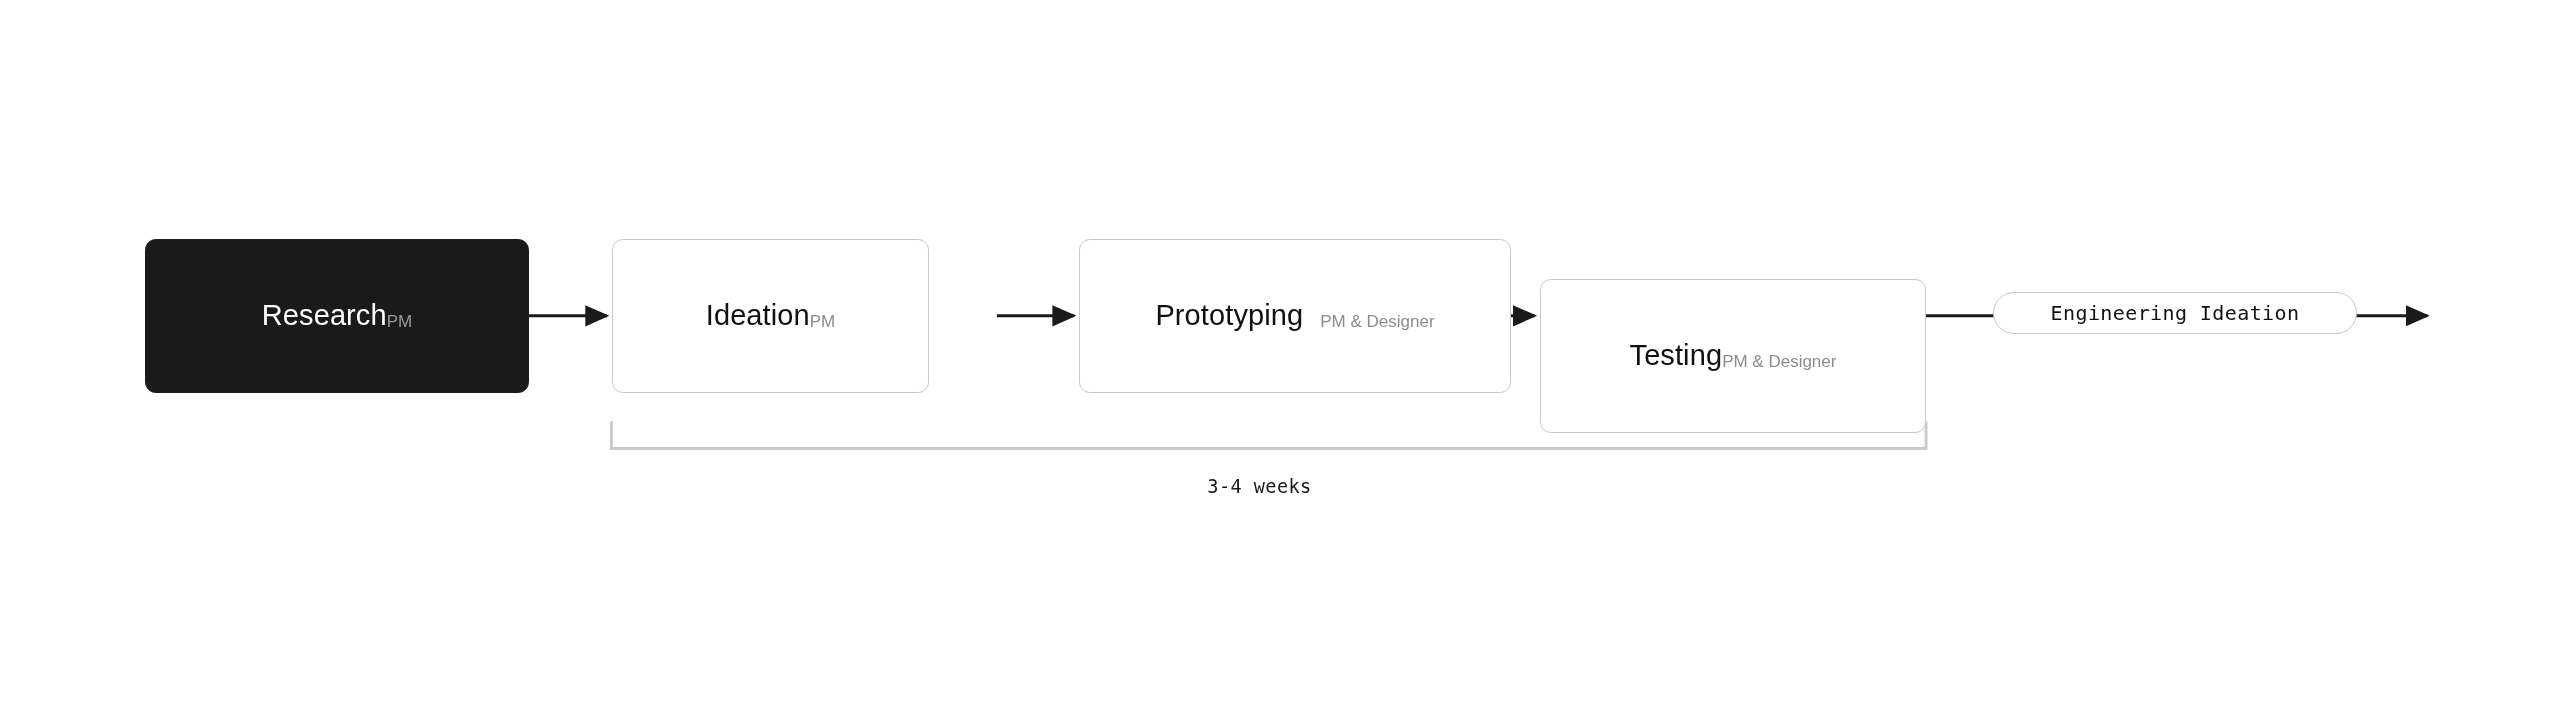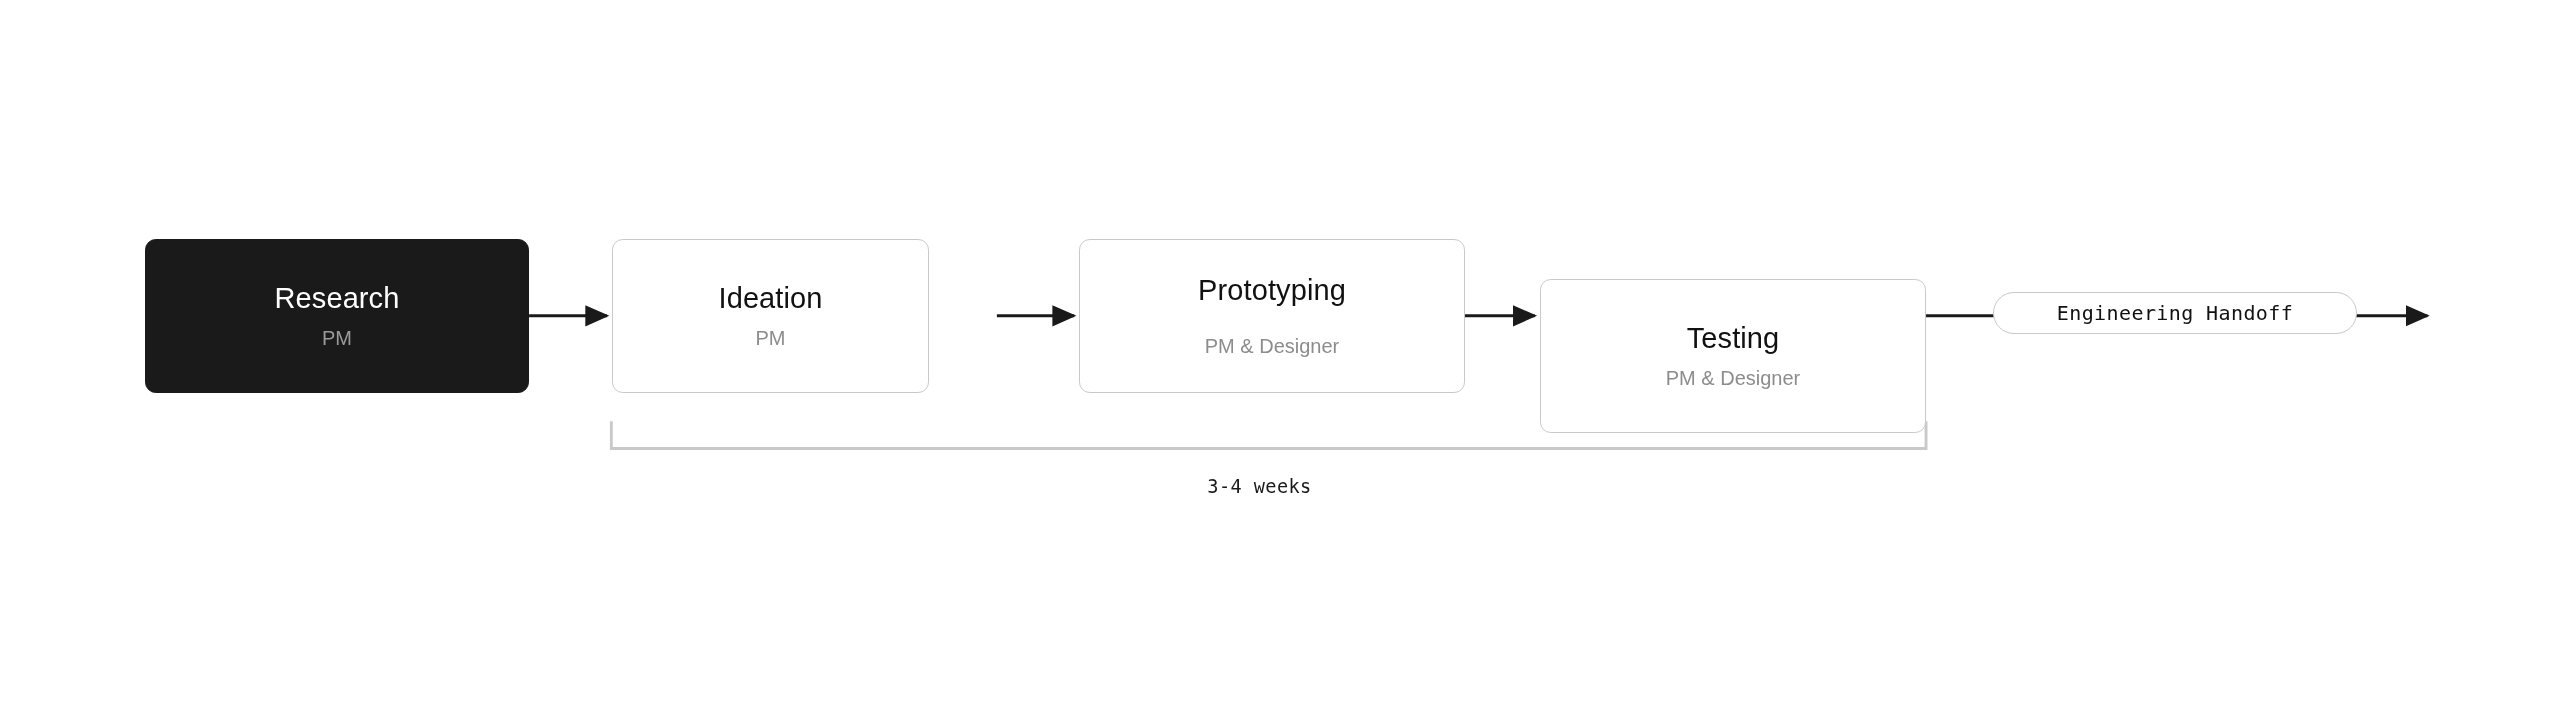--- a/index.html
+++ b/index.html
@@ -16,21 +16,21 @@
     height: 711px;
     background: #ffffff;
     overflow: hidden;
   }
 
   
   .node {
     position: absolute;
     box-sizing: border-box;
     display: flex;
-    flex-direction: column;
+    flex-direction: row;
     align-items: center;
     justify-content: center;
     border-radius: 10.7px;
     top: 239px;
     height: 154px;
   }
   .node.filled {
     background: #1a1a1a;
     border: 0.7px solid #1a1a1a;
   }
@@ -39,30 +39,30 @@
     border: 1.4px solid #c9c9c9;
   }
   .node-title {
     font-size: 29px;
     line-height: 1.1;
     letter-spacing: 0.1px;
   }
   .node.filled .node-title { color: #ffffff; }
   .node.outline .node-title { color: #111111; }
   .node-sub {
-    font-size: 20px;
+    font-size: 17px;
     line-height: 1.1;
     margin-top: 12px;
     color: #8c8c8c;
   }
   .node.filled .node-sub { color: #9a9a9a; }
 
   .node-0 { left: 145px;  width: 384px; }
   .node-1 { left: 612px;  width: 317px; }
-  .node-2 { left: 1079px; width: 386px; gap: 17px; }
+  .node-2 { left: 1079px; width: 432px; gap: 17px; }
   .node-3 { left: 1540px; width: 386px; margin-top: 40px; }
 
   
   .pill {
     position: absolute;
     box-sizing: border-box;
     left: 1993px;
     top: 292px;
     width: 364px;
     height: 42px;
@@ -140,19 +140,19 @@
     <div class="node-title">Prototyping</div>
     <div class="node-sub">PM &amp; Designer</div>
   </div>
 
   <div class="node outline node-3">
     <div class="node-title">Testing</div>
     <div class="node-sub">PM &amp; Designer</div>
   </div>
 
   <div class="pill">
-    <span>Engineering Handoff</span>
+    <span>Engineering Ideation</span>
   </div>
 
   <div class="bracket-label">3-4 weeks</div>
 
 </div>
 
 
 </body></html>

